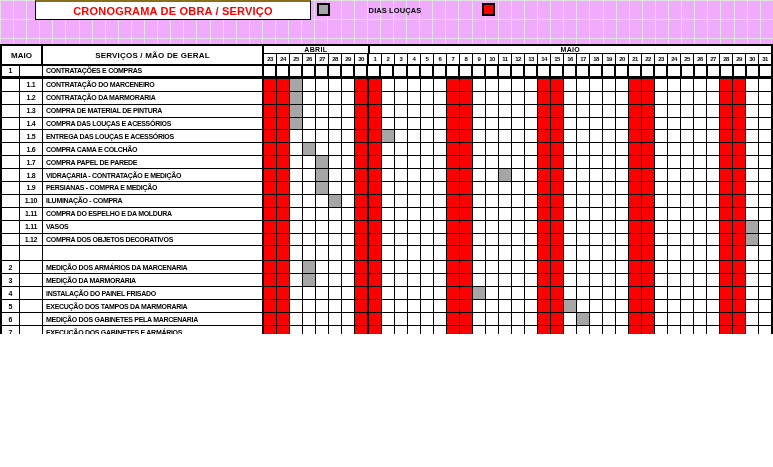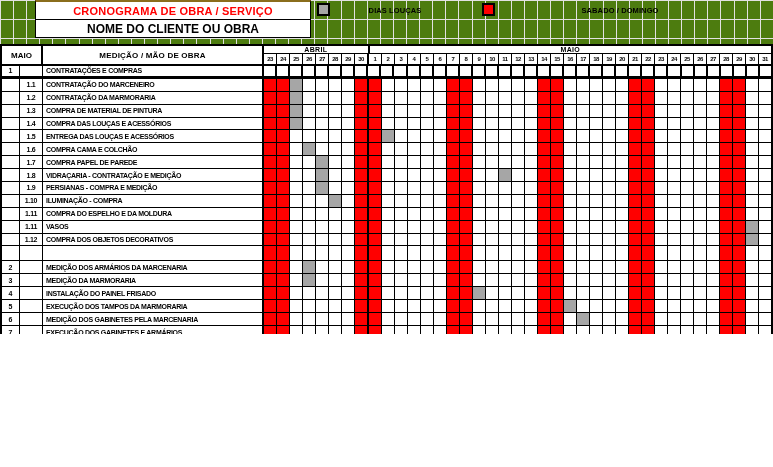--- a/index.html
+++ b/index.html
@@ -1,18 +1,18 @@
 <!DOCTYPE html>
 <html><head>
 <meta charset="utf-8">
 <style>
   * { box-sizing: border-box; margin: 0; padding: 0; }
   html,body { background:#fff; }
   .sheet {
-    position: relative; width: 773px; height: 334px; background: #4d7c0f;
+    position: relative; width: 773px; height: 334px; background: #f0abfc;
     font-family: "Liberation Sans", "DejaVu Sans", sans-serif; overflow: hidden;
   }
   
   .bg-grid {
     position: absolute; left: 0; top: 0; width: 773px; height: 44px;
     background:
       repeating-linear-gradient(to right, #e2e2e2 0 1px, transparent 1px 13.1px),
       repeating-linear-gradient(to bottom, #e2e2e2 0 1px, transparent 1px 19px);
   }
   .title-box {
@@ -96,33 +96,29 @@
 </style>
 </head>
 <body>
 
 <div class="sheet">
   <div class="bg-grid"></div>
 
   <div class="title-box" style="color: rgb(255, 0, 0);">
     <span>CRONOGRAMA DE OBRA / SERVIÇO</span>
   </div>
-  <div class="subtitle-box">
-    <span>NOME DO CLIENTE OU OBRA</span>
-  </div>
 
   <div class="swatch sw-work"></div>
   <div class="leg-label ll-work">DIAS LOUÇAS</div>
   <div class="swatch sw-wend"></div>
-  <div class="leg-label ll-wend">SABADO / DOMINGO</div>
 
   <div class="gtable">
     <div class="hrow">
       <div class="hitem">MAIO</div>
-      <div class="hserv">MEDIÇÃO / MÃO DE OBRA</div>
+      <div class="hserv">SERVIÇOS / MÃO DE GERAL</div>
       <div class="hright">
         <div class="months" id="months-row">
             <div class="month-cell" style="flex: 8 1 0%;">ABRIL</div>
             <div class="month-cell" style="flex: 31 1 0%;">MAIO</div>
           </div>
         <div class="days" id="days-row">
             <div class="day">23</div>
             <div class="day">24</div>
             <div class="day">25</div>
             <div class="day">26</div>

